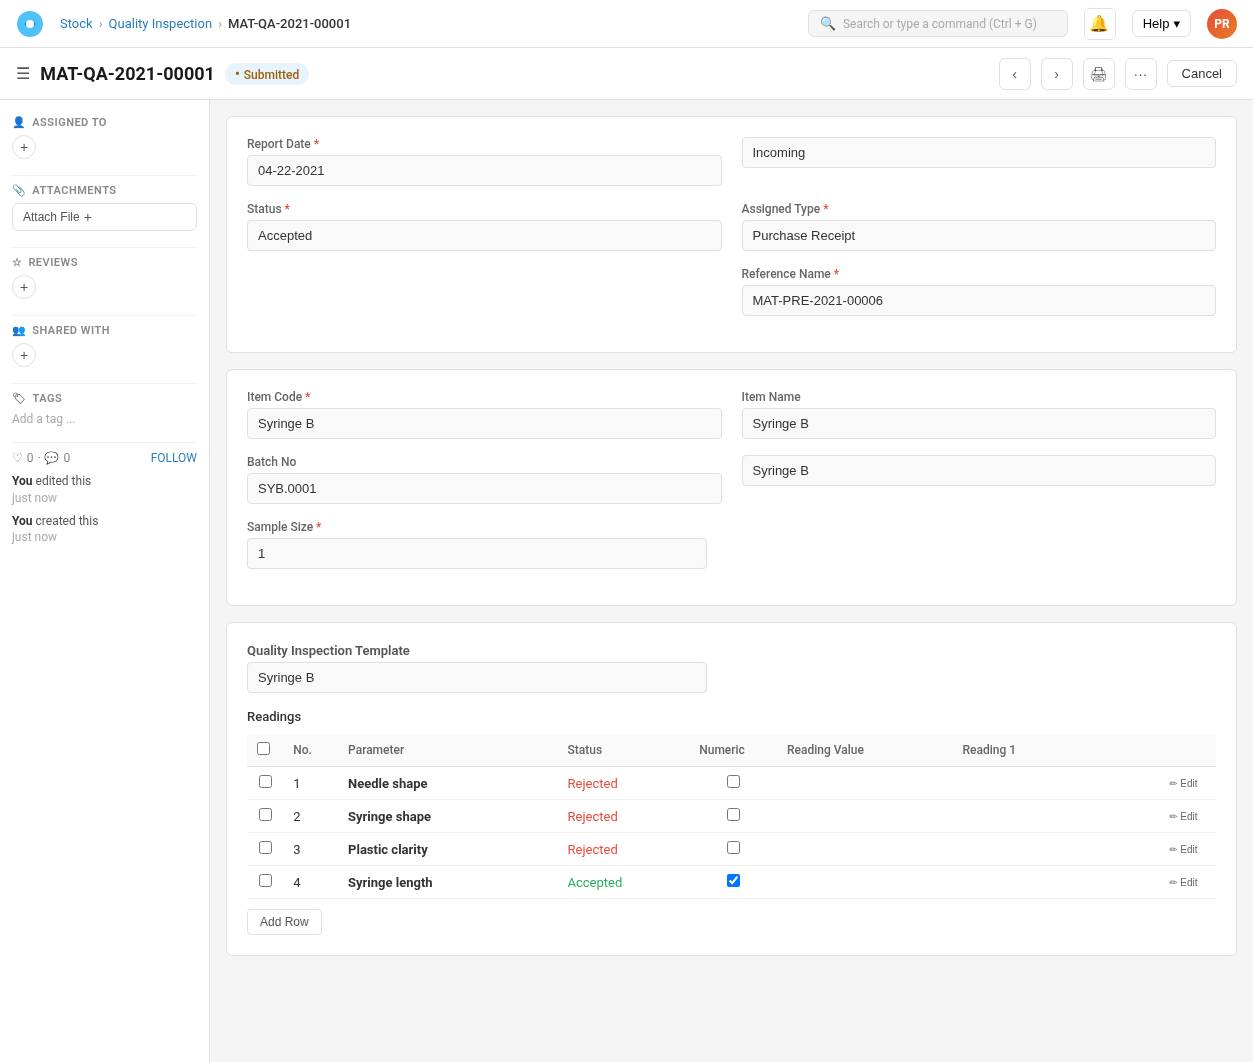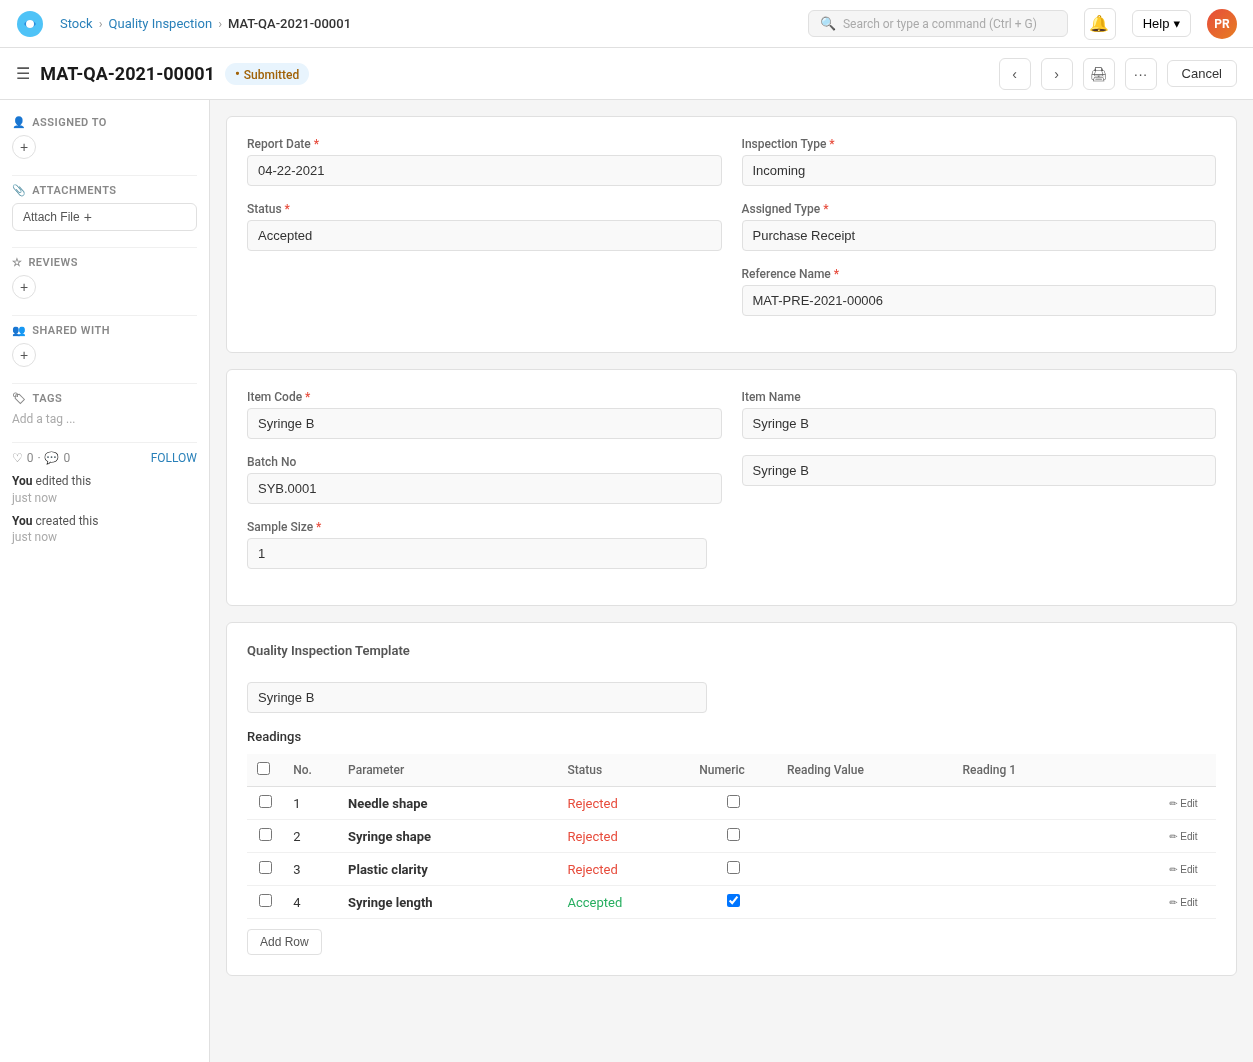--- a/index.html
+++ b/index.html
@@ -91,21 +91,21 @@
     .form-row { display: flex; gap: 20px; margin-bottom: 16px; }
     .form-group { flex: 1; }
     .form-group label {
       display: block; font-size: 12px; color: #666; margin-bottom: 4px; font-weight: 500;
     }
     .required::after { content: ' *'; color: #e74c3c; }
     .form-control {
       width: 100%; padding: 7px 10px; border: 1px solid #e0e0e0; border-radius: 4px;
       font-size: 13px; color: #333; background: #f9f9f9;
     }
-    .section-title { font-size: 13px; font-weight: 600; color: #555; margin-bottom: 24px; }
+    .section-title { font-size: 13px; font-weight: 600; color: #555; margin-bottom: 4px; }
     .template-input { max-width: 460px; }
 
     
     .readings-title { font-size: 13px; font-weight: 500; color: #333; margin-bottom: 10px; }
     .readings-table { width: 100%; border-collapse: collapse; }
     .readings-table th {
       text-align: left; padding: 8px 10px; font-size: 12px; color: #666; font-weight: 500;
       border-bottom: 1px solid #e0e0e0; background: #fafafa;
     }
     .readings-table td { padding: 8px 10px; border-bottom: 1px solid #f0f0f0; font-size: 13px; }
@@ -257,21 +257,20 @@
 
   <main class="main-content">
 
     <div class="form-section">
       <div class="form-row">
         <div class="form-group">
           <label class="required">Report Date</label>
           <input class="form-control" type="text" value="04-22-2021" style="">
         </div>
         <div class="form-group">
-          <label class="required">Inspection Type</label>
           <input class="form-control" type="text" value="Incoming" style="">
         </div>
       </div>
       <div class="form-row">
         <div class="form-group">
           <label class="required">Status</label>
           <input class="form-control" type="text" value="Accepted" style="">
         </div>
         <div class="form-group">
           <label class="required">Assigned Type</label>

